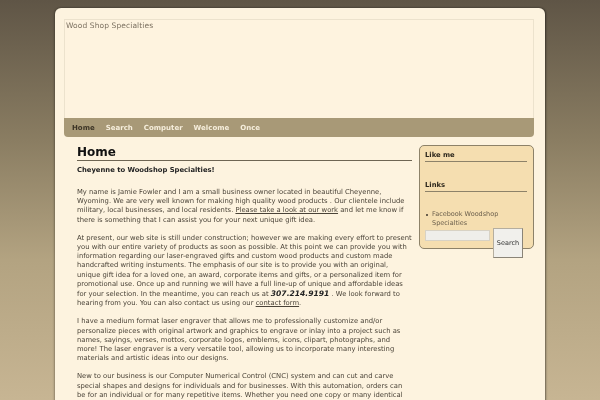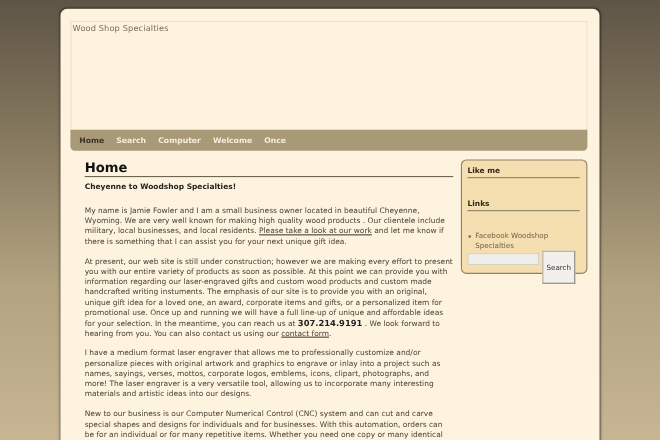--- a/index.html
+++ b/index.html
@@ -96,20 +96,21 @@
       line-height: 9.2px;
       margin: 9px 0 0 0;
     }
     .content p.first { margin-top: 13px; }
     .content a {
       color: #4a4338;
       text-decoration: underline;
     }
     .phone {
       font-weight: bold;
+      font-style: italic;
       color: #222;
       font-size: 7.6px;
     }
     .sidebar {
       position: absolute;
       left: 364px;
       top: 137px;
       width: 115px;
       height: 104px;
       background: #f5deb0;

